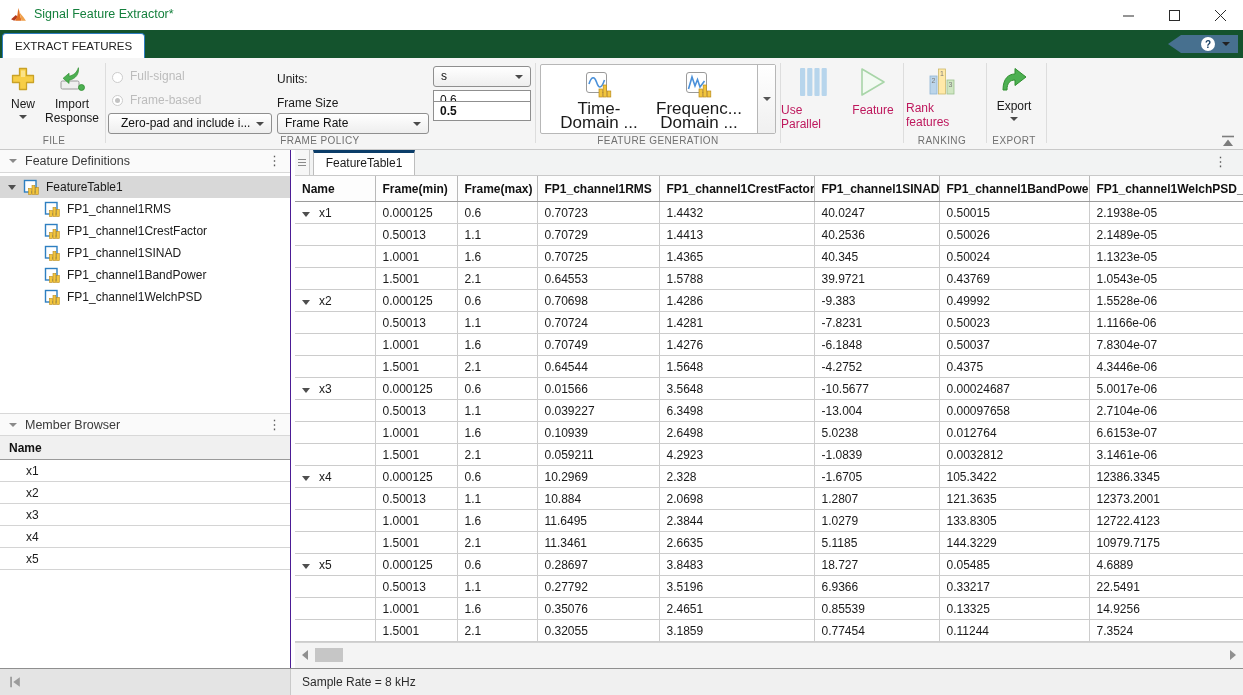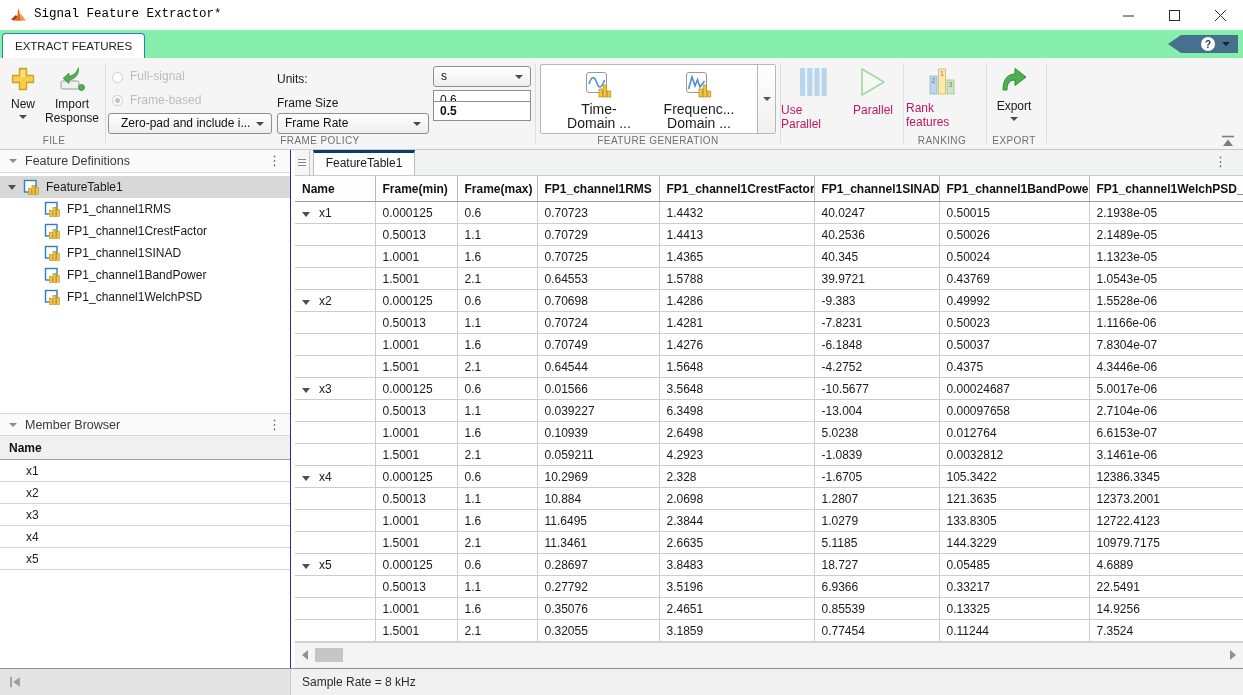--- a/index.html
+++ b/index.html
@@ -1,45 +1,45 @@
 <!DOCTYPE html>
 <html><head>
 <meta charset="utf-8">
 <style>
   html,body{margin:0;padding:0;background:#cfcfcf;}
   #app{position:relative;width:1243px;height:695px;background:#fff;font-family:"Liberation Sans",sans-serif;overflow:hidden;-webkit-font-smoothing:antialiased;}
   
   .titlebar{position:absolute;left:0;top:0;right:0;height:30px;background:#ffffff;}
   .titlebar .logo{position:absolute;left:10px;top:7px;width:17px;height:17px;}
-  .titlebar .title{position:absolute;left:34px;top:7px;font-size:12.5px;color:#000000;font-family:Liberation Mono, monospace;}
+  .titlebar .title{position:absolute;left:34px;top:7px;font-size:12.5px;color:#15803d;}
   .win-btn{position:absolute;top:0;width:46px;height:30px;display:flex;align-items:center;justify-content:center;cursor:default;}
   .win-btn.min{right:92px;} .win-btn.max{right:46px;} .win-btn.close{right:0;}
   
-  .ribbon-tabs{position:absolute;left:0;top:30px;right:0;height:28px;background:#86efac;}
+  .ribbon-tabs{position:absolute;left:0;top:30px;right:0;height:28px;background:#14532d;}
   .ribbon-tab{position:absolute;left:2px;top:3px;height:24px;background:#fff;border:1px solid #2d7cc0;border-bottom:none;border-radius:4px 4px 0 0;padding:0 12px;line-height:24px;font-size:11.5px;color:#222;}
   .help-pill{position:absolute;right:5px;top:5px;width:62px;height:18px;background:#47708f;clip-path:polygon(13px 0,100% 0,100% 100%,13px 100%,0 50%);display:flex;align-items:center;justify-content:flex-end;padding-right:8px;}
   .help-circle{width:14px;height:14px;border-radius:50%;background:#fff;color:#153e63;font-size:10px;font-weight:bold;display:flex;align-items:center;justify-content:center;margin-right:7px;}
   .caret-down{width:0;height:0;border-left:4px solid transparent;border-right:4px solid transparent;border-top:4px solid #222;}
   
   .ribbon-body{position:absolute;left:0;top:58px;right:0;height:91px;background:#f5f5f5;border-bottom:1px solid #c9c9c9;}
   .rb-divider{position:absolute;top:5px;height:80px;width:1px;background:#dddddd;}
   .section-label{position:absolute;bottom:3px;font-size:10px;color:#707070;text-align:center;letter-spacing:.4px;white-space:nowrap;}
   .big-btn{position:absolute;top:8px;display:flex;flex-direction:column;align-items:center;font-size:12px;color:#1a1a1a;line-height:14px;}
   .big-btn .ic{margin-bottom:5px;}
   .big-btn.disabled{color:#be185d;}
   .mini-caret{width:0;height:0;border-left:4px solid transparent;border-right:4px solid transparent;border-top:4px solid #4a4a4a;margin-top:4px;}
   .radio{position:absolute;display:flex;align-items:center;font-size:12px;color:#bcbcbc;}
   .radio .circle{width:11px;height:11px;border:1px solid #cccccc;border-radius:50%;background:#fff;margin-right:7px;position:relative;box-sizing:border-box;}
   .radio.sel .circle::after{content:"";position:absolute;left:2px;top:2px;width:5px;height:5px;border-radius:50%;background:#c2c2c2;}
   .dd{position:absolute;height:21px;border:1px solid #8f8f8f;border-radius:3px;background:linear-gradient(#ffffff,#eeeeee);font-size:12px;color:#111;line-height:19px;padding-left:7px;box-sizing:border-box;}
   .dd .ddcaret{position:absolute;right:7px;top:8px;width:0;height:0;border-left:4px solid transparent;border-right:4px solid transparent;border-top:4px solid #4a4a4a;}
   .txtin{position:absolute;height:20px;border:1px solid #8f8f8f;background:#fff;font-size:12px;padding:0 0 0 6px;box-sizing:border-box;font-family:"Liberation Sans",sans-serif;color:#111;outline:none;}
   .rb-label{position:absolute;font-size:12px;color:#1a1a1a;}
   .gallery{position:absolute;left:540px;top:6px;width:236px;height:70px;border:1px solid #b7b7b7;border-radius:2px;background:#fff;display:flex;box-sizing:border-box;}
-  .gal-item{width:100px;display:flex;flex-direction:column;align-items:center;padding-top:6px;font-size:14px;color:#1a1a1a;line-height:14px;}
+  .gal-item{width:100px;display:flex;flex-direction:column;align-items:center;padding-top:6px;font-size:17px;color:#1a1a1a;line-height:14px;}
   .gal-item .ic{margin-bottom:3px;}
   .gal-arrow{width:17px;border-left:1px solid #b7b7b7;margin-left:auto;display:flex;align-items:center;justify-content:center;background:linear-gradient(#fff,#f0f0f0);}
   .collapse-ribbon{position:absolute;right:8px;bottom:4px;width:14px;height:12px;}
   
   .left-panel{position:absolute;left:0;top:150px;width:291px;bottom:27px;background:#fff;border-right:1px solid #4c1d95;box-sizing:border-box;display:flex;flex-direction:column;}
   .panel-header{height:23px;flex:none;background:#fafafa;border-bottom:1px solid #d8d8d8;display:flex;align-items:center;font-size:12.5px;color:#3a3a3a;padding-left:9px;position:relative;box-sizing:border-box;}
   .panel-header .hdr-caret{width:0;height:0;border-left:4px solid transparent;border-right:4px solid transparent;border-top:4px solid #8a8a8a;margin-right:8px;}
   .kebab{position:absolute;right:9px;top:3px;font-size:13px;color:#5a5a5a;line-height:16px;}
   .tree{height:240px;flex:none;padding-top:3px;box-sizing:border-box;}
   .tree-row{height:22px;display:flex;align-items:center;font-size:12px;color:#1a1a1a;white-space:nowrap;}
@@ -197,21 +197,21 @@
         <rect x="10.2" y="2" width="5.2" height="28" rx="1" fill="#b7d5ec"></rect>
         <rect x="17.4" y="2" width="5.2" height="28" rx="1" fill="#b7d5ec"></rect>
         <rect x="24.6" y="2" width="5.2" height="28" rx="1" fill="#b7d5ec"></rect>
       </svg>
       <span>Use Parallel</span>
     </div>
     <div class="big-btn disabled" style="left:846px;width:54px;">
       <svg class="ic" width="30" height="32" viewBox="0 0 30 32">
         <polygon points="4,3 26,16 4,29" fill="#f2faf2" stroke="#a8d5a8" stroke-width="1.6" stroke-linejoin="round"></polygon>
       </svg>
-      <span>Parallel</span>
+      <span>Feature</span>
     </div>
     <div class="rb-divider" style="left:903px;"></div>
 
     <div class="big-btn disabled" style="left:906px;width:72px;">
       <svg class="ic" width="28" height="30" viewBox="0 0 28 30">
         <rect x="2" y="10" width="7" height="18" fill="#bcd5ea" stroke="#8fb4d4" stroke-width="0.8"></rect>
         <rect x="10.5" y="3" width="7" height="25" fill="#ffe9a8" stroke="#cdb86a" stroke-width="0.8"></rect>
         <rect x="19" y="14" width="7" height="14" fill="#cfe6c2" stroke="#9cc08e" stroke-width="0.8"></rect>
         <text x="5.5" y="16.5" font-size="7" fill="#7a7a7a" text-anchor="middle">2</text>
         <text x="14" y="9.5" font-size="7" fill="#7a7a7a" text-anchor="middle">1</text>

